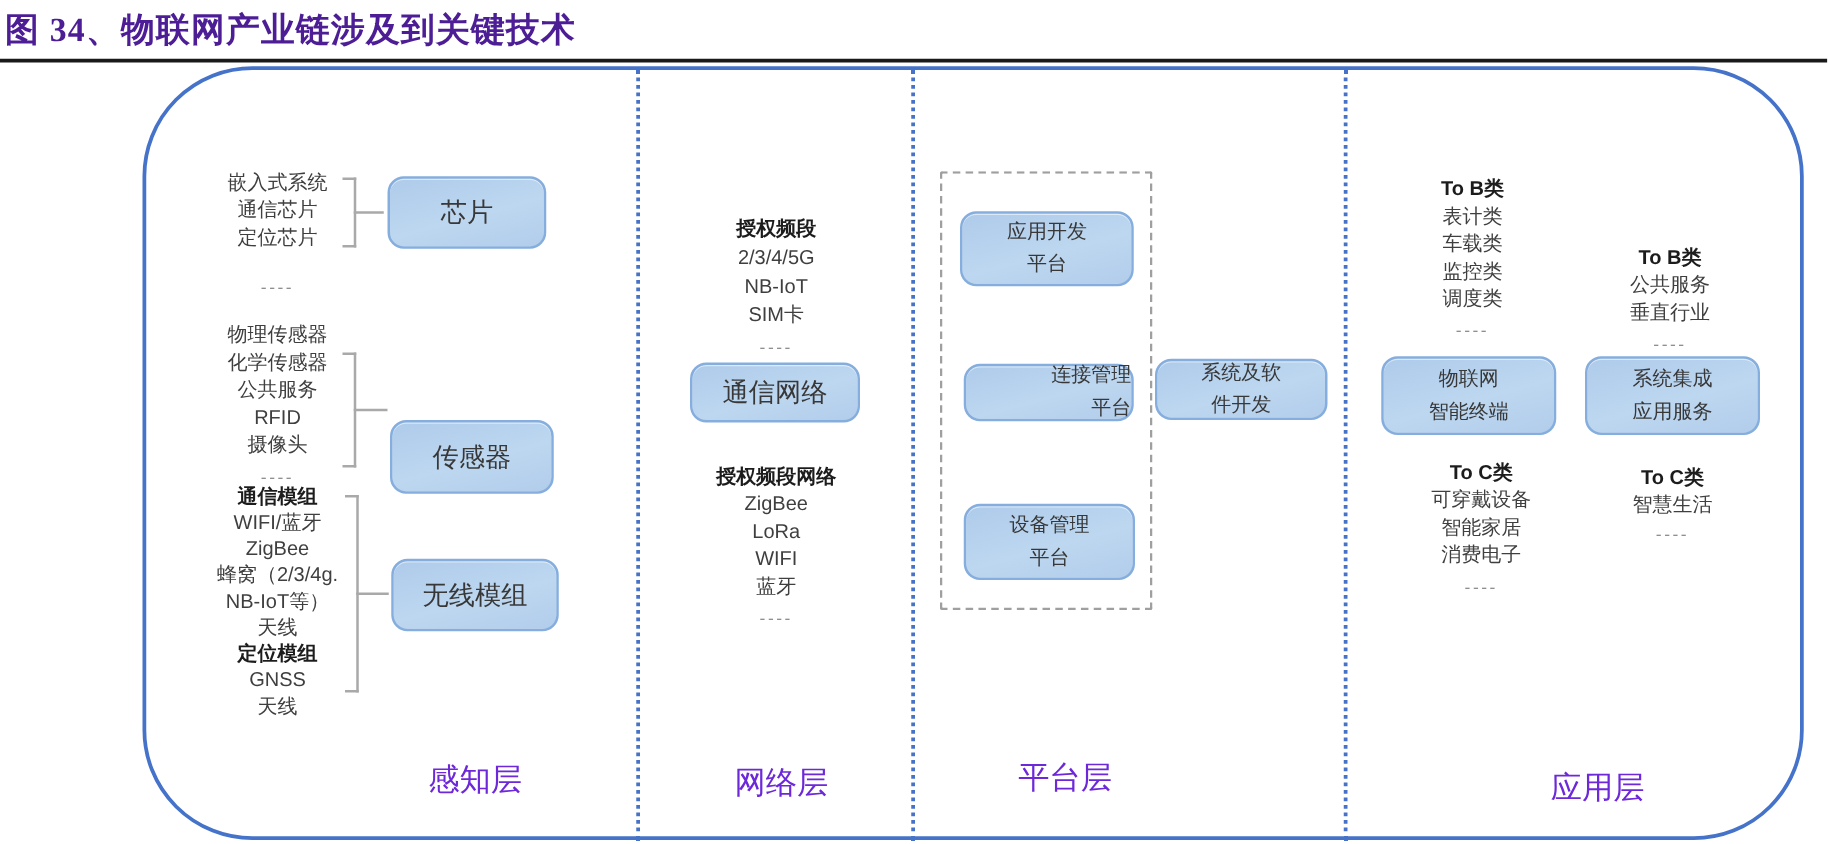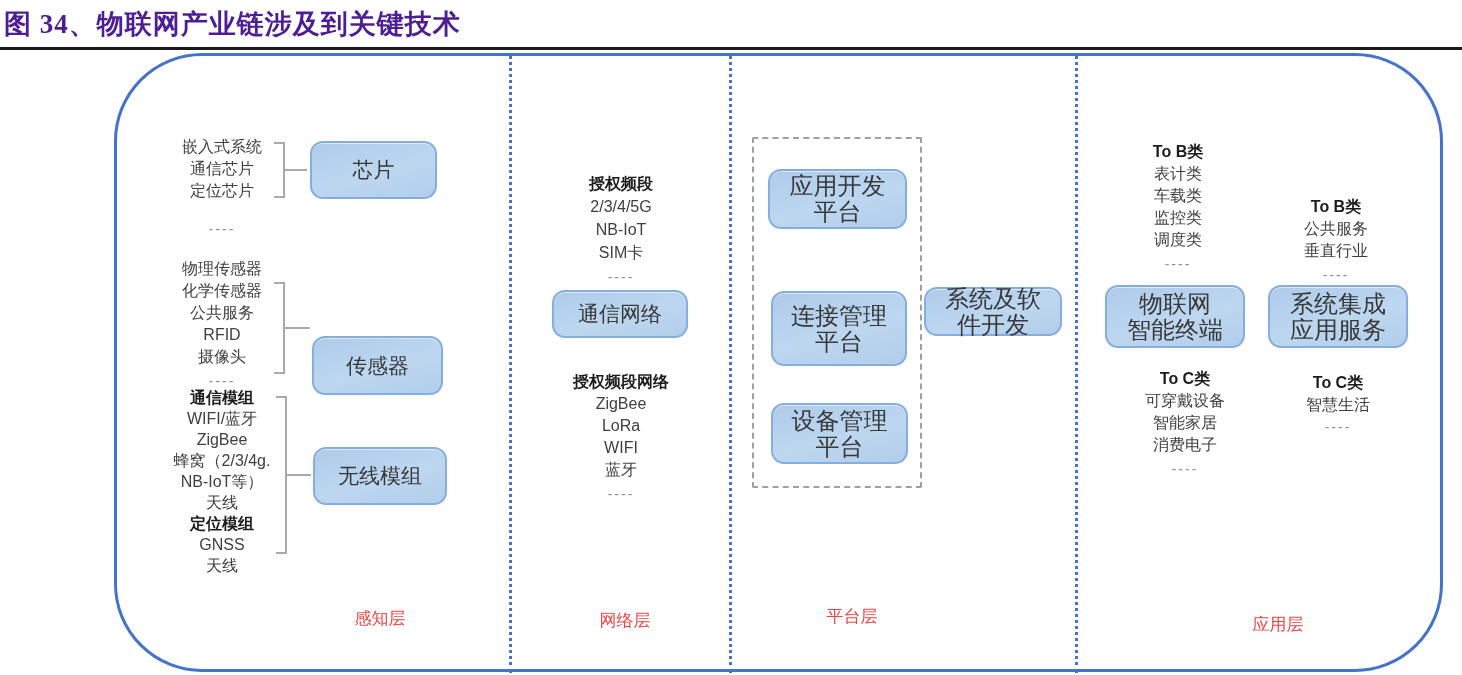--- a/index.html
+++ b/index.html
@@ -23,29 +23,29 @@
   .mt{margin-top:16px;}
   .mt2{margin-top:2px;}
   .lh21{line-height:21px;}
   .lh23{line-height:23px;}
   
   .bbox{position:absolute;display:flex;flex-direction:column;align-items:center;justify-content:center;
         border-radius:13px;border:2px solid #85aede;box-sizing:border-box;
         background:linear-gradient(165deg,#aecbea 0%,#bdd7f0 55%,#b2cdeb 100%);
         box-shadow:inset 0 1px 0 rgba(255,255,255,.55);
         color:#383838;font-size:21px;text-align:center;white-space:nowrap;}
-  .bbox .l{display:block;line-height:26px;font-size:24px;}
+  .bbox .l{display:block;line-height:26px;font-size:16px;}
   
   .bracket{position:absolute;border:2px solid #a9a9a9;border-left:none;box-sizing:border-box;}
   .bracket .conn{position:absolute;left:100%;top:50%;margin-top:-1px;height:0;border-top:2px solid #a9a9a9;}
   
   #platform-group{position:absolute;left:752px;top:137px;width:170px;height:351px;
                   border:2px dashed #9f9f9f;box-sizing:border-box;border-radius:2px;}
   
-  .layer-label{position:absolute;transform:translateX(-50%);color:#ef4444;font-size:17px;white-space:nowrap;}
+  .layer-label{position:absolute;transform:translateX(-50%);color:#6d28d9;font-size:25px;white-space:nowrap;}
 </style>
 </head>
 <body>
 
 <div id="page">
 
   <div id="fig-title">图 34、物联网产业链涉及到关键技术</div>
   <div id="title-rule"></div>
 
   <div id="chain-frame"></div>
@@ -119,21 +119,21 @@
     <span>蓝牙</span>
     <span class="dash mt2">----</span>
   </div>
   <div class="layer-label" style="left:625px;top:609px;">网络层</div>
 
   <div id="platform-group"></div>
   <div class="bbox" style="left:768px;top:169px;width:139px;height:60px;">
     <span class="l">应用开发</span>
     <span class="l">平台</span>
   </div>
-  <div class="bbox" style="left:771px;top:291px;width:136px;height:75px;">
+  <div class="bbox" style="left:771px;top:291px;width:136px;height:46px;align-items:flex-end;">
     <span class="l">连接管理</span>
     <span class="l">平台</span>
   </div>
   <div class="bbox" style="left:771px;top:403px;width:137px;height:61px;">
     <span class="l">设备管理</span>
     <span class="l">平台</span>
   </div>
   <div class="bbox" style="left:924px;top:287px;width:138px;height:49px;">
     <span class="l">系统及软</span>
     <span class="l">件开发</span>

